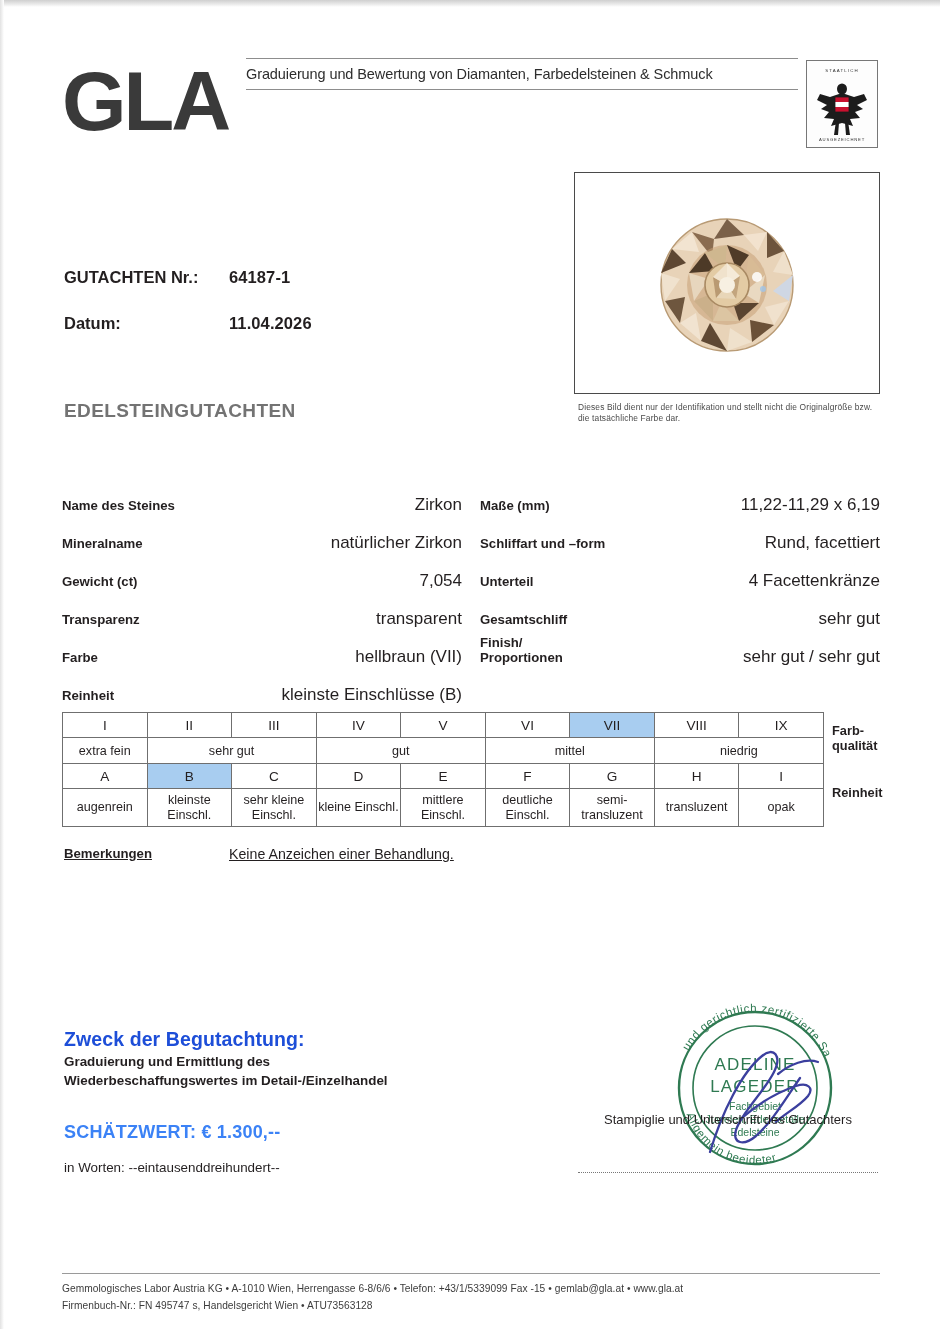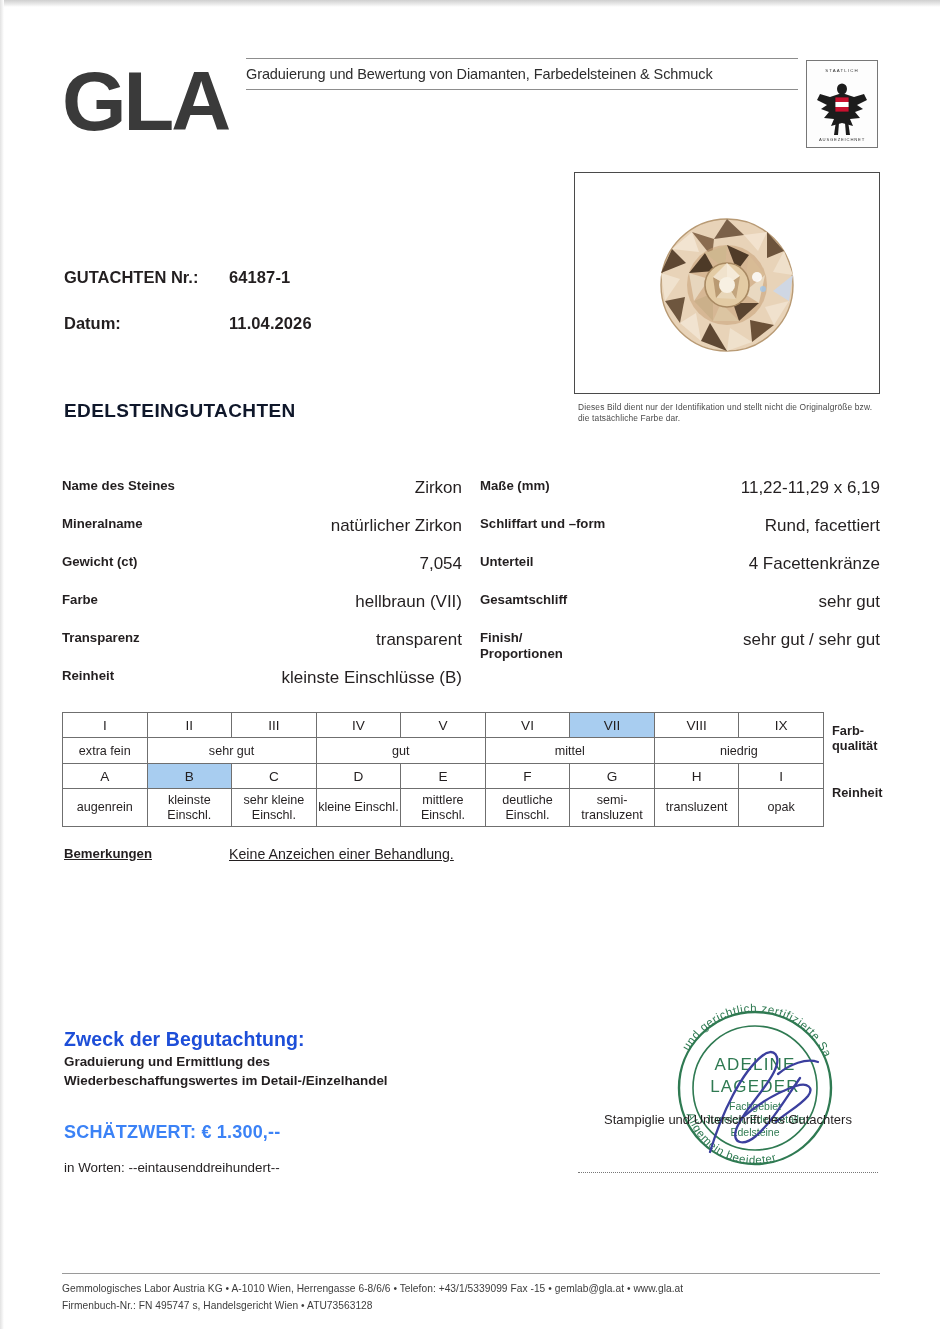--- a/index.html
+++ b/index.html
@@ -103,21 +103,21 @@
     color: #231f20;
   }
   .meta-label { width: 165px; }
   .meta-value { letter-spacing: 0.1px; }
   .doc-type {
     position: absolute;
     left: 64px; top: 400px;
     font-size: 19px;
     font-weight: bold;
     letter-spacing: 0.4px;
-    color: #0f172a;
+    color: #737373;
   }
 
   
   .photo-box {
     position: absolute;
     left: 574px; top: 172px;
     width: 306px; height: 222px;
     border: 1px solid #4a4a4a;
     background: #ffffff;
     box-sizing: border-box;
@@ -138,21 +138,21 @@
   .specs {
     position: absolute;
     left: 62px; top: 478px;
     width: 818px;
     display: flex;
     gap: 18px;
   }
   .spec-col { width: 400px; }
   .spec-row {
     display: flex;
-    align-items: flex-start;
+    align-items: flex-end;
     justify-content: space-between;
     height: 38px;
   }
   .spec-key {
     font-size: 13.2px;
     font-weight: bold;
     color: #231f20;
     line-height: 1.22;
     padding-bottom: 2px;
   }
@@ -403,26 +403,26 @@
       </div>
       <div class="spec-row">
         <div class="spec-key">Mineralname</div>
         <div class="spec-val">natürlicher Zirkon</div>
       </div>
       <div class="spec-row">
         <div class="spec-key">Gewicht (ct)</div>
         <div class="spec-val">7,054</div>
       </div>
       <div class="spec-row">
+        <div class="spec-key">Transparenz</div>
+        <div class="spec-val">transparent</div>
+      </div>
+      <div class="spec-row">
         <div class="spec-key">Farbe</div>
         <div class="spec-val">hellbraun (VII)</div>
-      </div>
-      <div class="spec-row">
-        <div class="spec-key">Transparenz</div>
-        <div class="spec-val">transparent</div>
       </div>
       <div class="spec-row">
         <div class="spec-key">Reinheit</div>
         <div class="spec-val">kleinste Einschlüsse (B)</div>
       </div>
     </div>
 
     <div class="spec-col">
       <div class="spec-row">
         <div class="spec-key">Maße (mm)</div>

